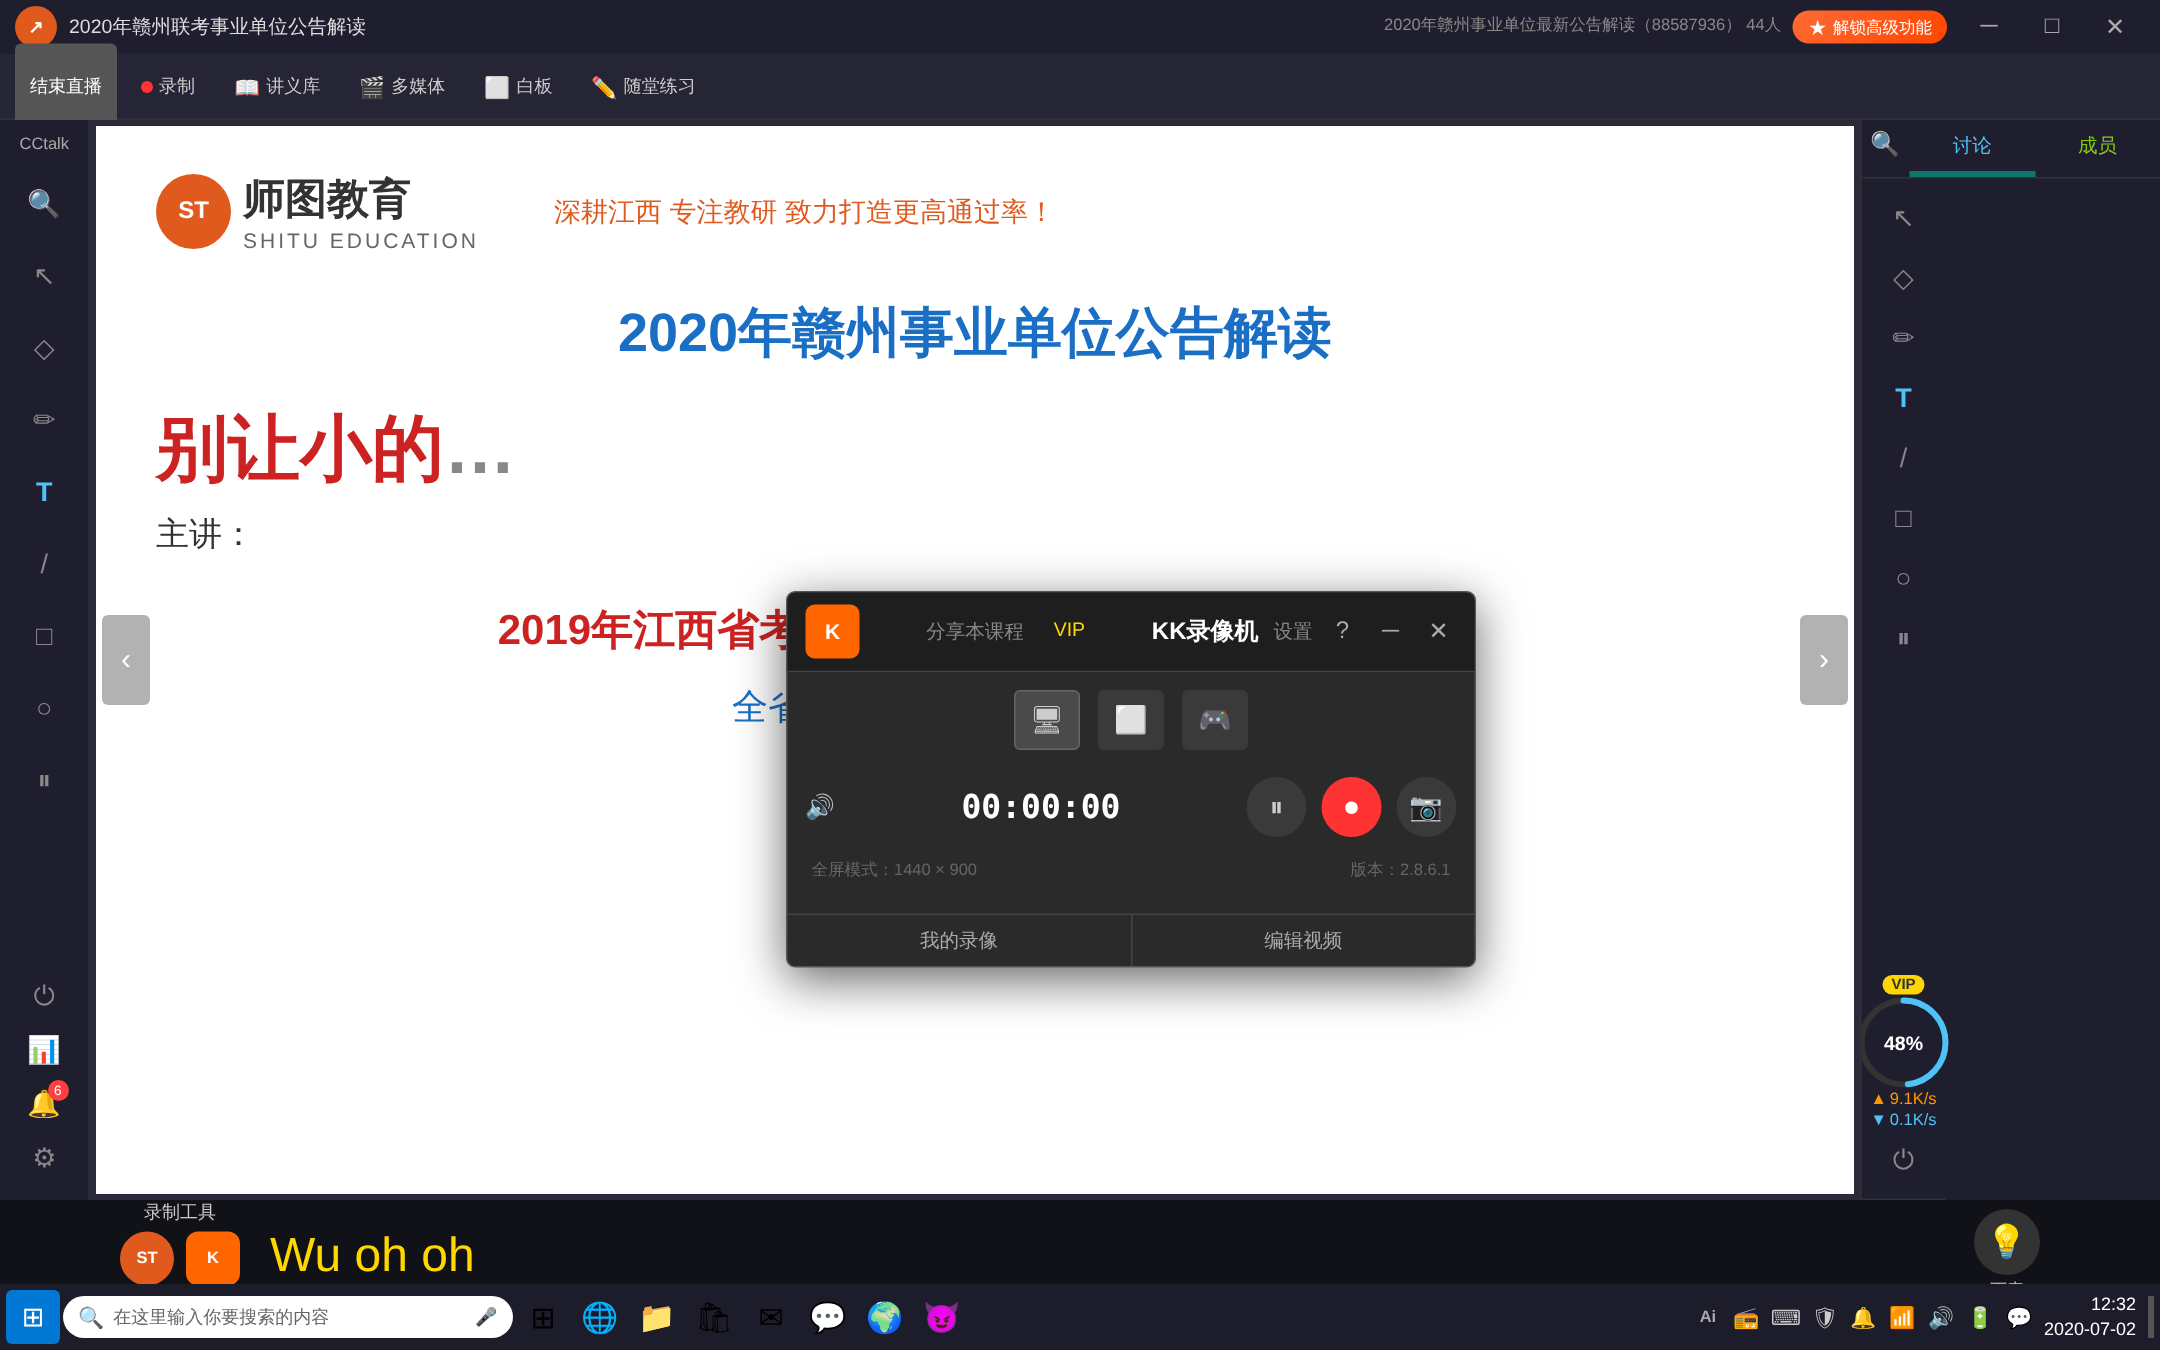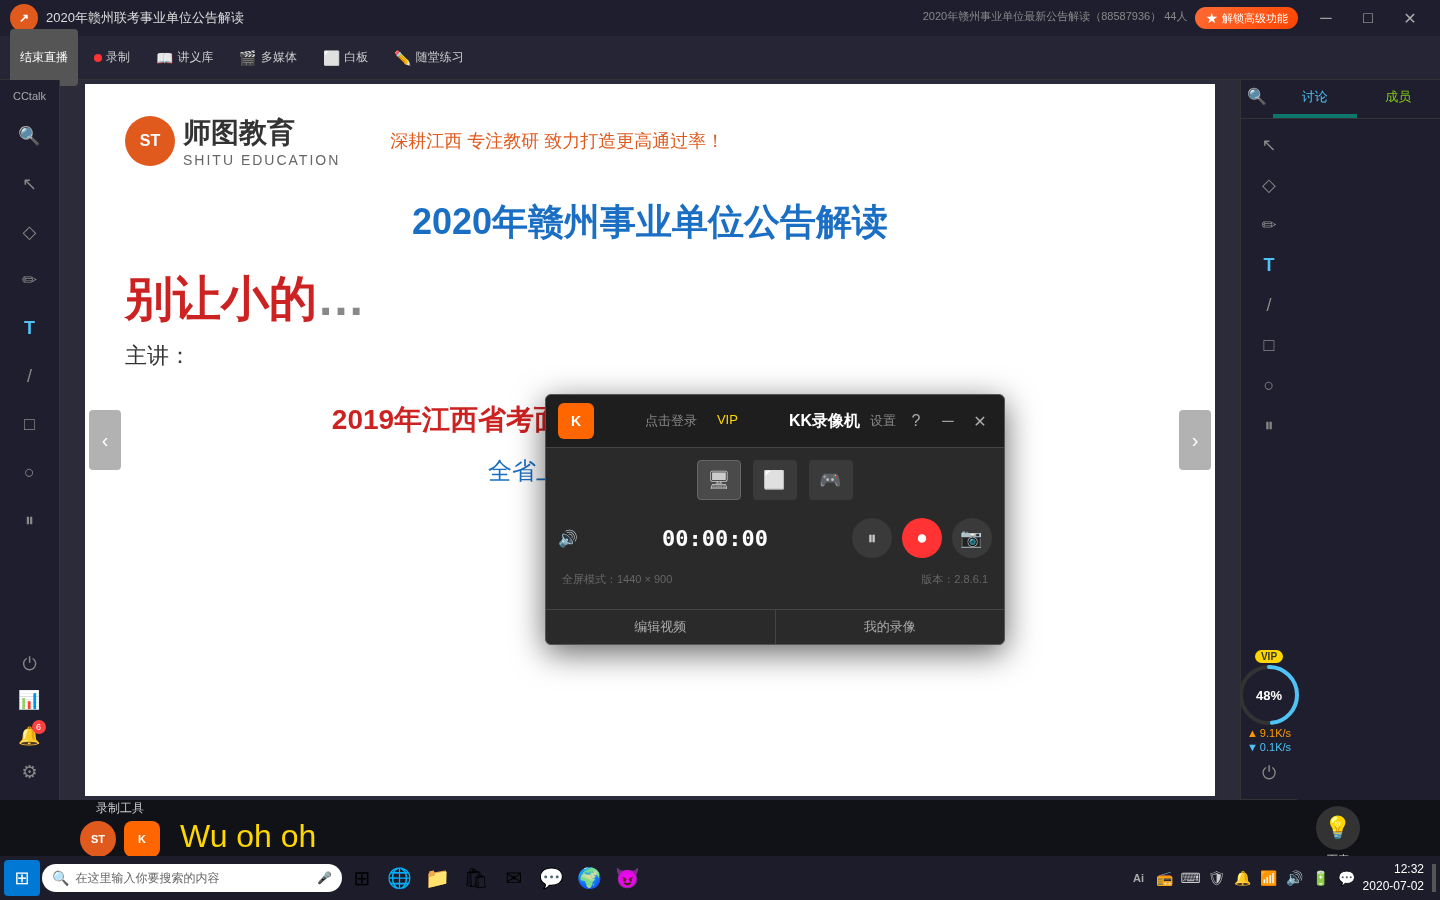--- a/index.html
+++ b/index.html
@@ -17,21 +17,21 @@
     .win-btn { width: 40px; height: 28px; display: flex; align-items: center; justify-content: center; color: #aaa; font-size: 16px; cursor: pointer; border-radius: 3px; }
     .unlock-btn { background: linear-gradient(135deg, #ff6b35, #ff4500); border-radius: 15px; padding: 3px 10px; color: white; font-size: 11px; display: flex; align-items: center; gap: 4px; cursor: pointer; }
 
     
     .toolbar { height: 44px; background: #252535; display: flex; align-items: center; padding: 0 10px; gap: 6px; border-bottom: 1px solid #333; }
     .tool-btn { display: flex; align-items: center; gap: 4px; padding: 20px 10px; border-radius: 4px; cursor: pointer; font-size: 12px; color: #ccc; }
     .tool-btn.end { background: #555; color: #fff; }
     .recording-indicator { width: 8px; height: 8px; background: #ff3333; border-radius: 50%; }
 
     
-    .content-area { flex: 1; display: flex; overflow: hidden; gap: 21px; }
+    .content-area { flex: 1; display: flex; overflow: hidden; }
 
     
     .left-sidebar { width: 60px; background: #1e1e2e; display: flex; flex-direction: column; align-items: center; padding: 10px 0; gap: 12px; border-right: 1px solid #333; }
     .sidebar-icon { width: 36px; height: 36px; display: flex; align-items: center; justify-content: center; color: #888; cursor: pointer; border-radius: 6px; font-size: 18px; position: relative; }
     .sidebar-icon .badge { position: absolute; top: 2px; right: 2px; background: #ff4040; color: white; border-radius: 50%; width: 14px; height: 14px; font-size: 9px; display: flex; align-items: center; justify-content: center; }
 
     
     .main-area { flex: 1; display: flex; flex-direction: column; background: #2a2a3a; position: relative; }
     .presentation { flex: 1; background: white; margin: 4px; position: relative; overflow: hidden; }
     .slide-content { width: 100%; height: 100%; display: flex; flex-direction: column; padding: 30px 40px; }
@@ -231,21 +231,21 @@
 
         <div class="nav-arrow nav-left">‹</div>
         <div class="nav-arrow nav-right">›</div>
 
         <div class="kk-dialog">
           <div class="kk-dialog-header">
             <div class="kk-logo">
               <div class="kk-logo-inner">K</div>
             </div>
             <div class="kk-header-center">
-              <span class="kk-header-link">点击登录</span>
+              <span class="kk-header-link">分享本课程</span>
               <span class="kk-header-link vip">VIP</span>
             </div>
             <span class="kk-title">KK录像机</span>
             <div class="kk-header-controls">
               <span class="kk-header-link">设置</span>
               <div class="kk-hbtn">?</div>
               <div class="kk-hbtn">─</div>
               <div class="kk-hbtn close">✕</div>
             </div>
           </div>
@@ -267,22 +267,22 @@
               <div class="kk-ctrl-btn snapshot">📷</div>
             </div>
 
             <div class="kk-footer">
               <span>全屏模式：1440 × 900</span>
               <span>版本：2.8.6.1</span>
             </div>
           </div>
 
           <div class="kk-tabs">
+            <div class="kk-tab">我的录像</div>
             <div class="kk-tab">编辑视频</div>
-            <div class="kk-tab">我的录像</div>
           </div>
         </div>
       </div>
     </div>
 
     <div class="right-panel">
       <div class="right-panel-tabs">
         <div style="width:32px;height:32px;display:flex;align-items:center;justify-content:center;color:#888;cursor:pointer;">🔍</div>
         <div class="rpanel-tab active">讨论</div>
         <div class="rpanel-tab">成员</div>

